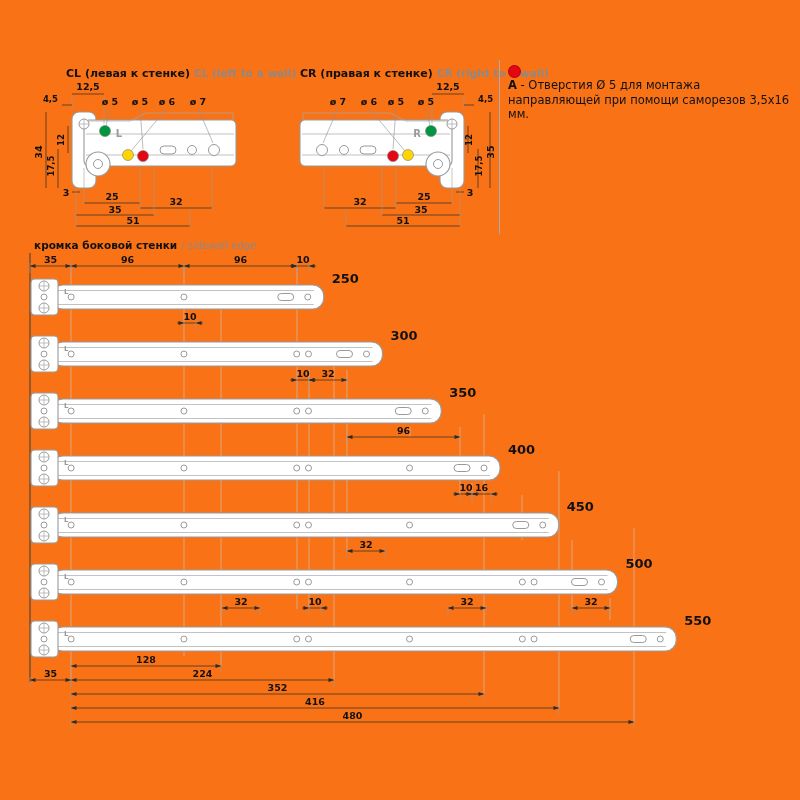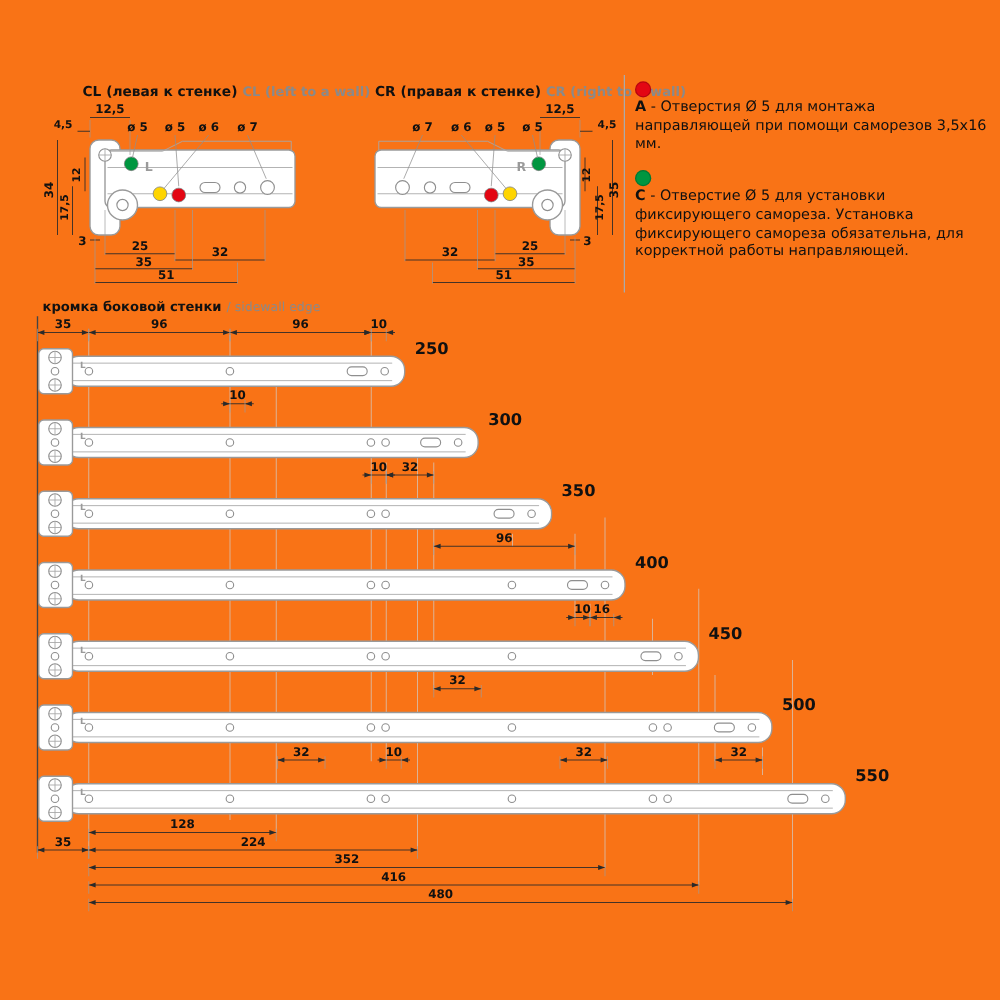--- a/index.html
+++ b/index.html
@@ -469,19 +469,15 @@
         </g>
       </g>
 </svg>
 
 <div class="divider"></div>
 <div class="legend" id="legend">
       <div class="legend-item">
         <span class="dot" style="background: rgb(227, 6, 19);"></span>
         <div class="legend-text"><b>A</b> - Отверстия Ø 5 для монтажа направляющей при помощи саморезов 3,5х16 мм.</div>
       </div>
-      <div class="legend-item">
-        <span class="dot" style="background: rgb(0, 150, 64);"></span>
-        <div class="legend-text"><b>C</b> - Отверстие Ø 5 для установки фиксирующего самореза. Установка фиксирующего самореза обязательна, для корректной работы направляющей.</div>
-      </div>
     </div>
 
 </div>
 
 </body></html>

